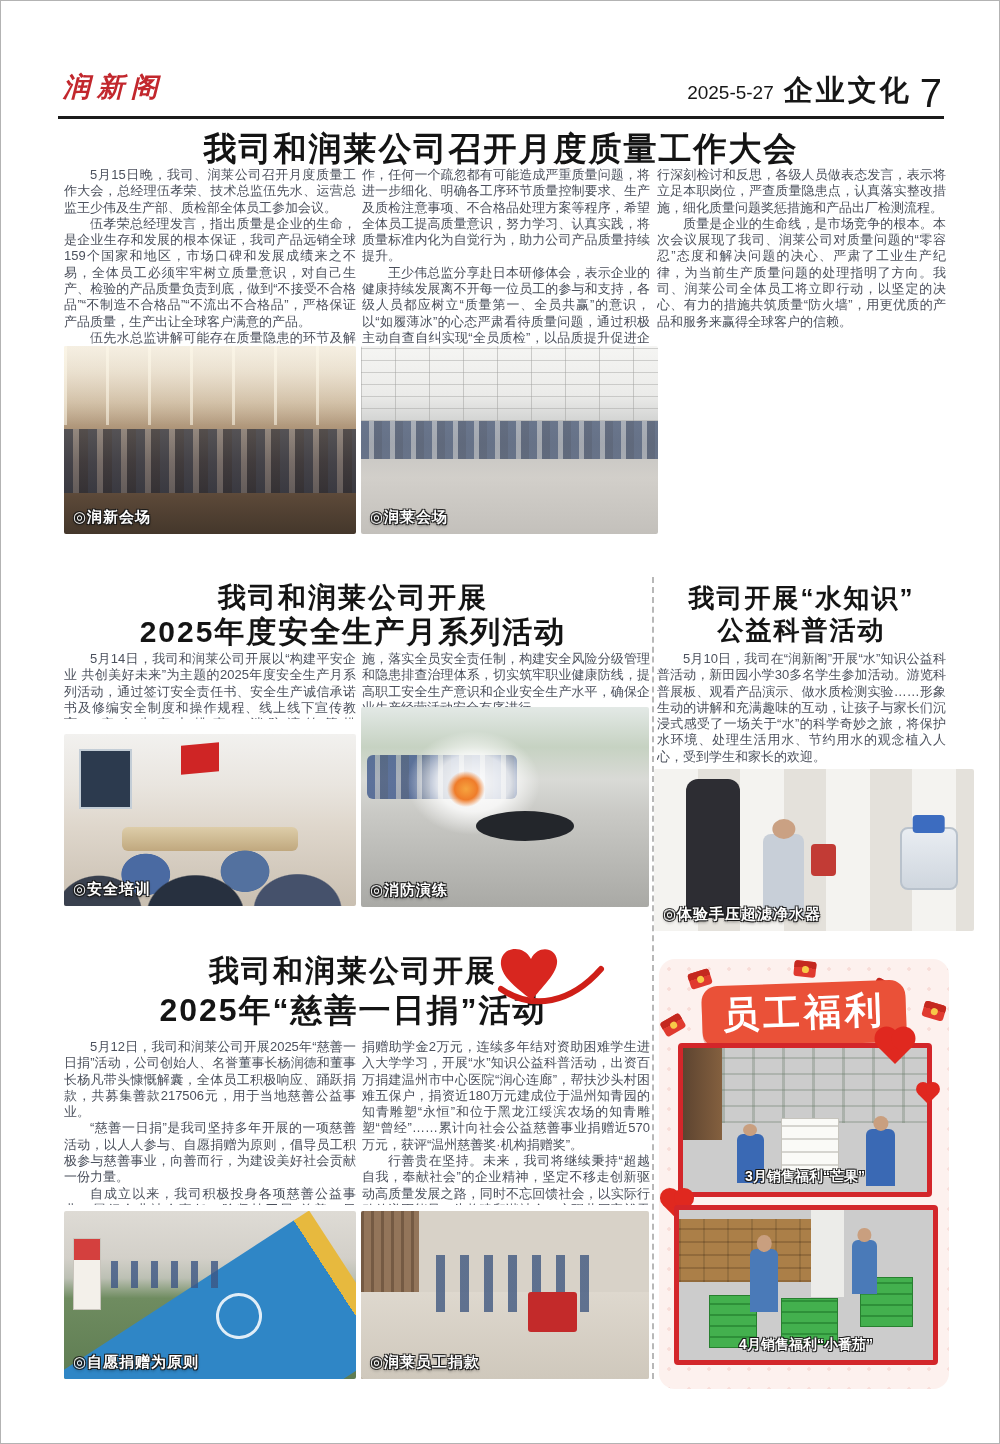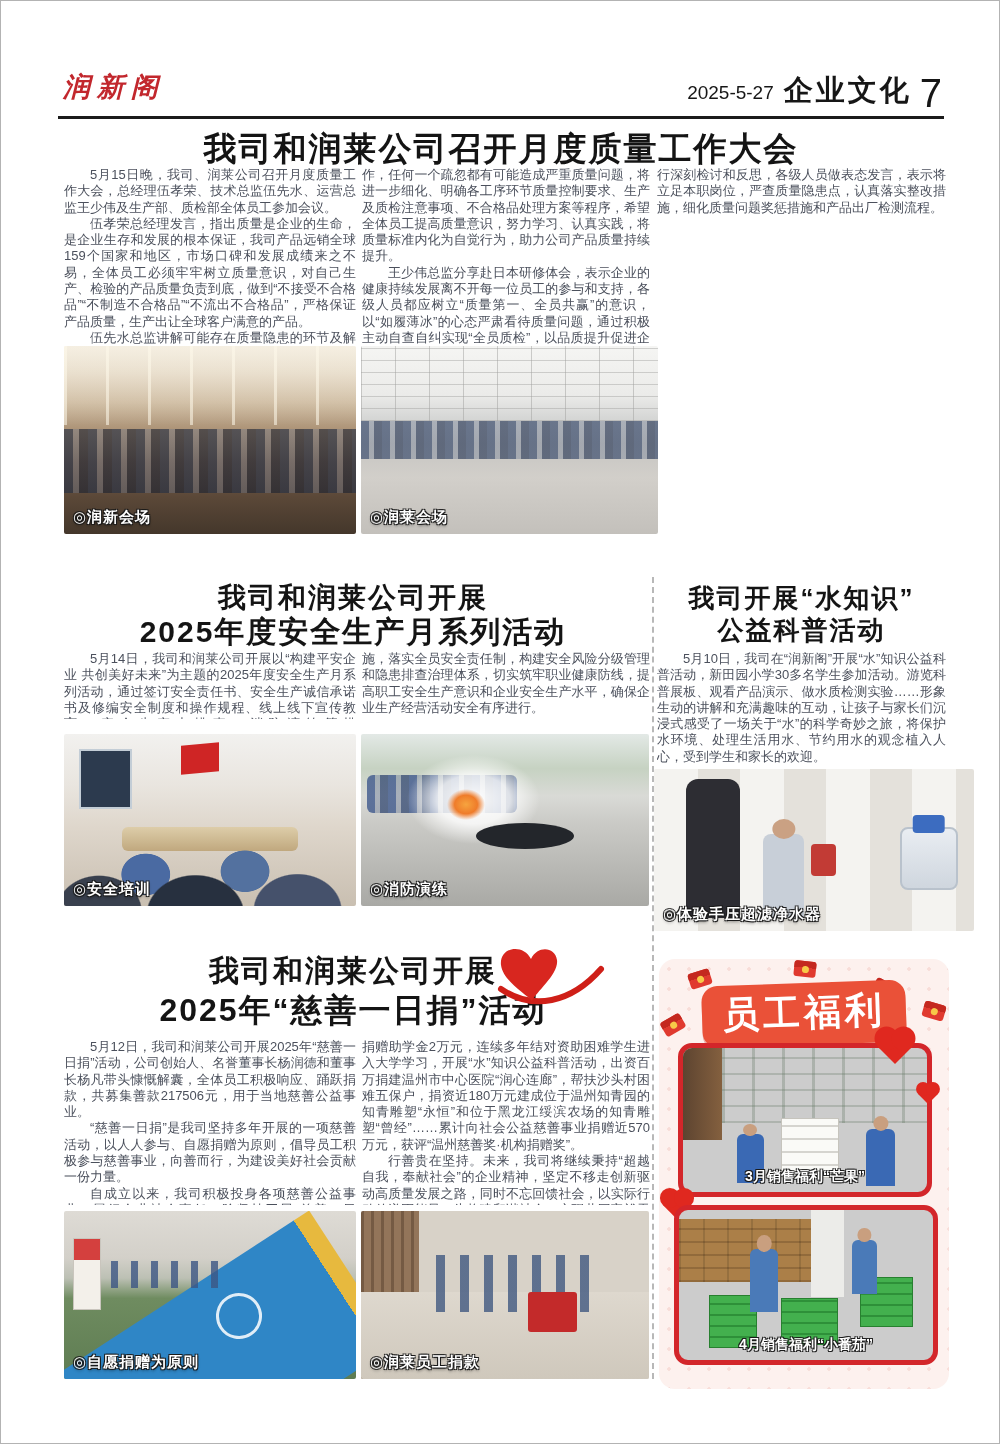--- a/index.html
+++ b/index.html
@@ -80,21 +80,21 @@
   .ph10 .pillar{left:52%;top:0;width:13%;height:58%;background:#ecece9;}
   .ph10 .crate{position:absolute;background:repeating-linear-gradient(0deg,#43b04e 0 9px,#2e9039 9px 11px);border:1px solid #27802f;}
   
   .vdash{position:absolute;border-left:2px dashed #b8b8b8;width:0;}
   
   .wbox{position:absolute;left:658px;top:958px;width:290px;height:430px;border-radius:16px;
     background-color:#fdf1ee;background-image:radial-gradient(rgba(235,160,150,.25) 1.5px,transparent 2px);background-size:20px 20px;}
   .wbanner{position:absolute;left:50%;top:24px;transform:translateX(-50%) rotate(-2deg);background:#ea5138;color:#fff;
     font-weight:bold;font-size:37px;letter-spacing:4px;padding:5px 20px 7px;border-radius:16px;white-space:nowrap;
     box-shadow:0 3px 0 rgba(200,60,40,.35);}
-  .wphoto{position:absolute;border:5px solid #d3262a;border-radius:14px;overflow:hidden;background:#ccc;text-decoration:underline;}
+  .wphoto{position:absolute;border:5px solid #d3262a;border-radius:4px;overflow:hidden;background:#ccc;text-decoration:underline;}
   .wcaption{position:absolute;left:0;right:0;bottom:6px;text-align:center;color:#fff;font-weight:bold;font-size:14px;z-index:6;
     text-shadow:-1px -1px 0 rgba(25,25,25,.95),1px -1px 0 rgba(25,25,25,.95),-1px 1px 0 rgba(25,25,25,.95),1px 1px 0 rgba(25,25,25,.95);}
   .env{position:absolute;width:22px;height:16px;background:#e03a2f;border-radius:3px;}
   .env::before{content:"";position:absolute;inset:0;border-radius:3px 3px 0 0;background:linear-gradient(180deg,#c4281f 0 42%,rgba(0,0,0,0) 42%);}
   .env::after{content:"";position:absolute;left:50%;top:34%;width:7px;height:7px;margin-left:-3.5px;background:#f7c948;border-radius:50%;}
   .hrt{position:absolute;background:#e0281f;transform:rotate(-45deg);}
   .hrt::before,.hrt::after{content:"";position:absolute;background:#e0281f;border-radius:50%;width:100%;height:100%;}
   .hrt::before{top:-50%;left:0;}
   .hrt::after{left:50%;top:0;}
   .heart-ribbon{position:absolute;left:492px;top:942px;width:112px;height:74px;}
@@ -119,20 +119,21 @@
     <p>伍孝荣总经理发言，指出质量是企业的生命，是企业生存和发展的根本保证，我司产品远销全球159个国家和地区，市场口碑和发展成绩来之不易，全体员工必须牢牢树立质量意识，对自己生产、检验的产品质量负责到底，做到“不接受不合格品”“不制造不合格品”“不流出不合格品”，严格保证产品质量，生产出让全球客户满意的产品。</p>
     <p class="runover">伍先水总监讲解可能存在质量隐患的环节及解决方案，强调各级人员都必须按标准严格开展生产、检测和试验工</p>
   </div>
   <div class="body-col" style="left:361px;top:166px;width:288px;height:178px;">
     <p class="cont">作，任何一个疏忽都有可能造成严重质量问题，将进一步细化、明确各工序环节质量控制要求、生产及质检注意事项、不合格品处理方案等程序，希望全体员工提高质量意识，努力学习、认真实践，将质量标准内化为自觉行为，助力公司产品质量持续提升。</p>
     <p>王少伟总监分享赴日本研修体会，表示企业的健康持续发展离不开每一位员工的参与和支持，各级人员都应树立“质量第一、全员共赢”的意识，以“如履薄冰”的心态严肃看待质量问题，通过积极主动自查自纠实现“全员质检”，以品质提升促进企业可持续、高质量发展。</p>
 
   </div>
   <div class="body-col" style="left:656px;top:166px;width:289px;height:178px;">
     <p class="cont">行深刻检讨和反思，各级人员做表态发言，表示将立足本职岗位，严查质量隐患点，认真落实整改措施，细化质量问题奖惩措施和产品出厂检测流程。</p>
+    <p>质量是企业的生命线，是市场竞争的根本。本次会议展现了我司、润莱公司对质量问题的“零容忍”态度和解决问题的决心、严肃了工业生产纪律，为当前生产质量问题的处理指明了方向。我司、润莱公司全体员工将立即行动，以坚定的决心、有力的措施共筑质量“防火墙”，用更优质的产品和服务来赢得全球客户的信赖。</p>
   </div>
 
   <div class="photo ph1" style="left:63px;top:345px;width:292px;height:188px;">
     <div class="lay lights"></div>
     <div class="lay crowd"></div>
     <span class="caption">◎润新会场</span>
   </div>
   <div class="photo ph2" style="left:360px;top:345px;width:288px;height:188px;">
     <div class="lay grid"></div>
     <div class="lay crowd"></div>
@@ -151,21 +152,21 @@
     <p class="cont">施，落实全员安全责任制，构建安全风险分级管理和隐患排查治理体系，切实筑牢职业健康防线，提高职工安全生产意识和企业安全生产水平，确保企业生产经营活动安全有序进行。</p>
   </div>
 
   <div class="photo ph4" style="left:63px;top:733px;width:292px;height:172px;">
     <div class="lay flag"></div>
     <div class="lay screen"></div>
     <div class="lay table"></div>
     <div class="lay fg"></div>
     <span class="caption">◎安全培训</span>
   </div>
-  <div class="photo ph5" style="left:360px;top:733px;width:288px;height:172px;">
+  <div class="photo ph5" style="left:360px;top:706px;width:288px;height:200px;">
     <div class="lay crowd"></div>
     <div class="lay smoke"></div>
     <div class="lay fire"></div>
     <div class="lay pan"></div>
     <span class="caption">◎消防演练</span>
   </div>
 
   <div class="art-title" style="left:656px;top:580px;width:289px;font-size:26px;">我司开展“水知识”</div>
   <div class="art-title" style="left:656px;top:612px;width:289px;font-size:26px;">公益科普活动</div>
   <div class="body-col" style="left:656px;top:650px;width:289px;height:117px;">

